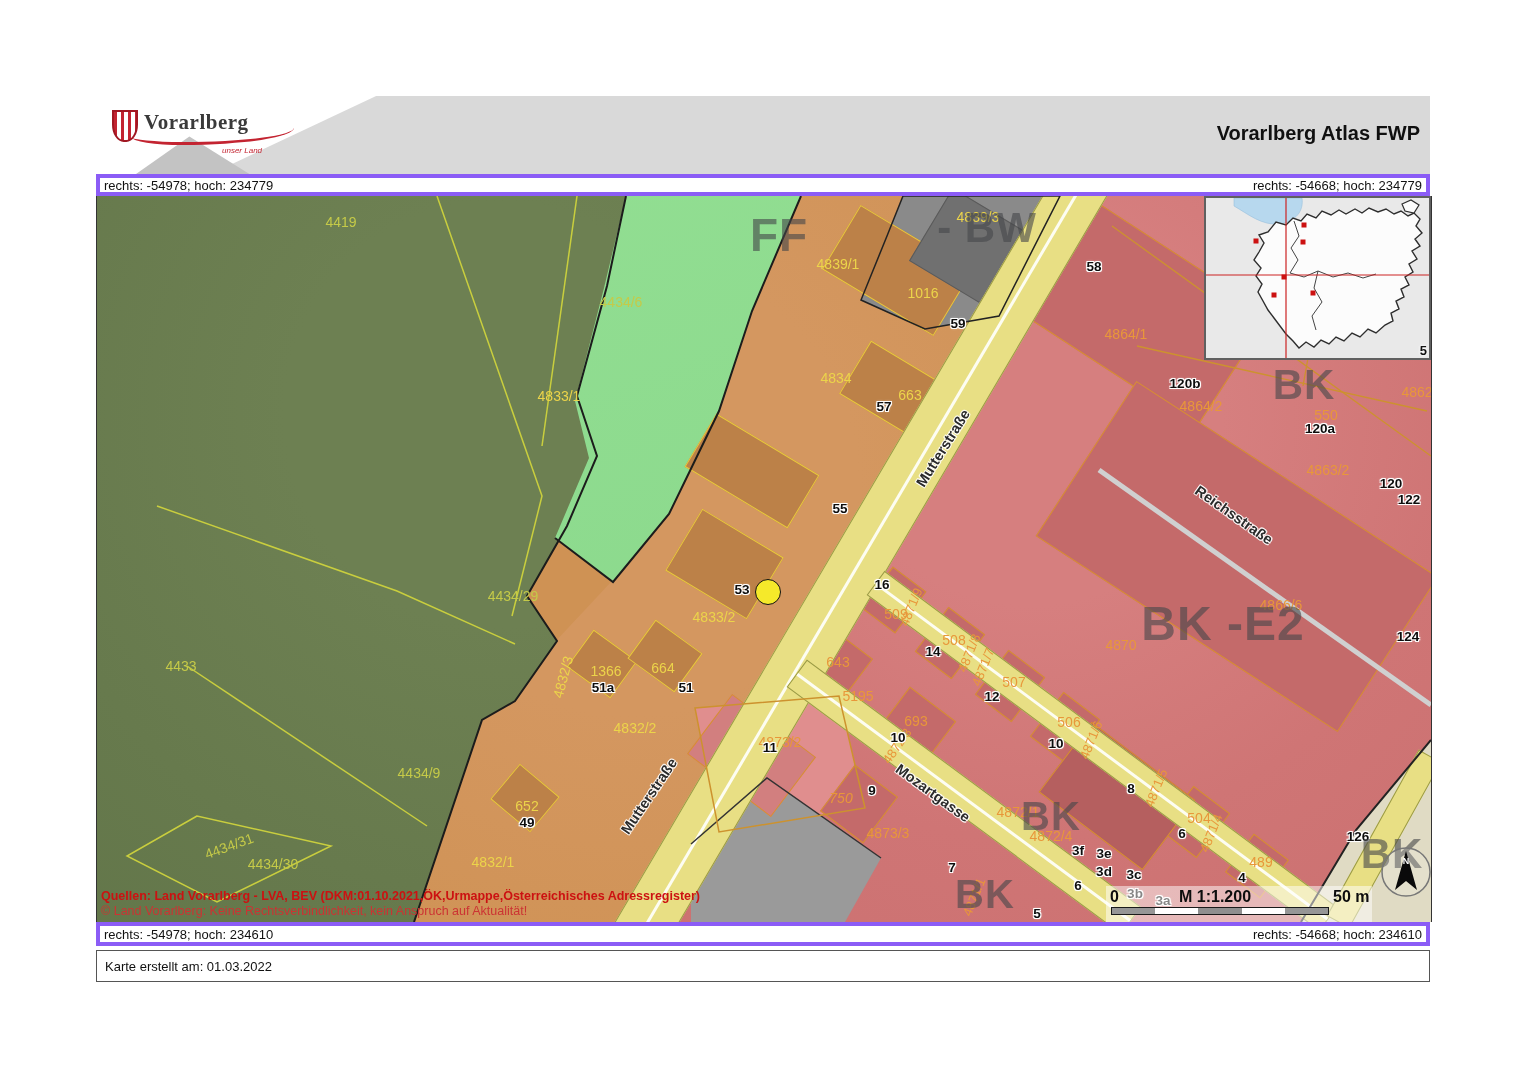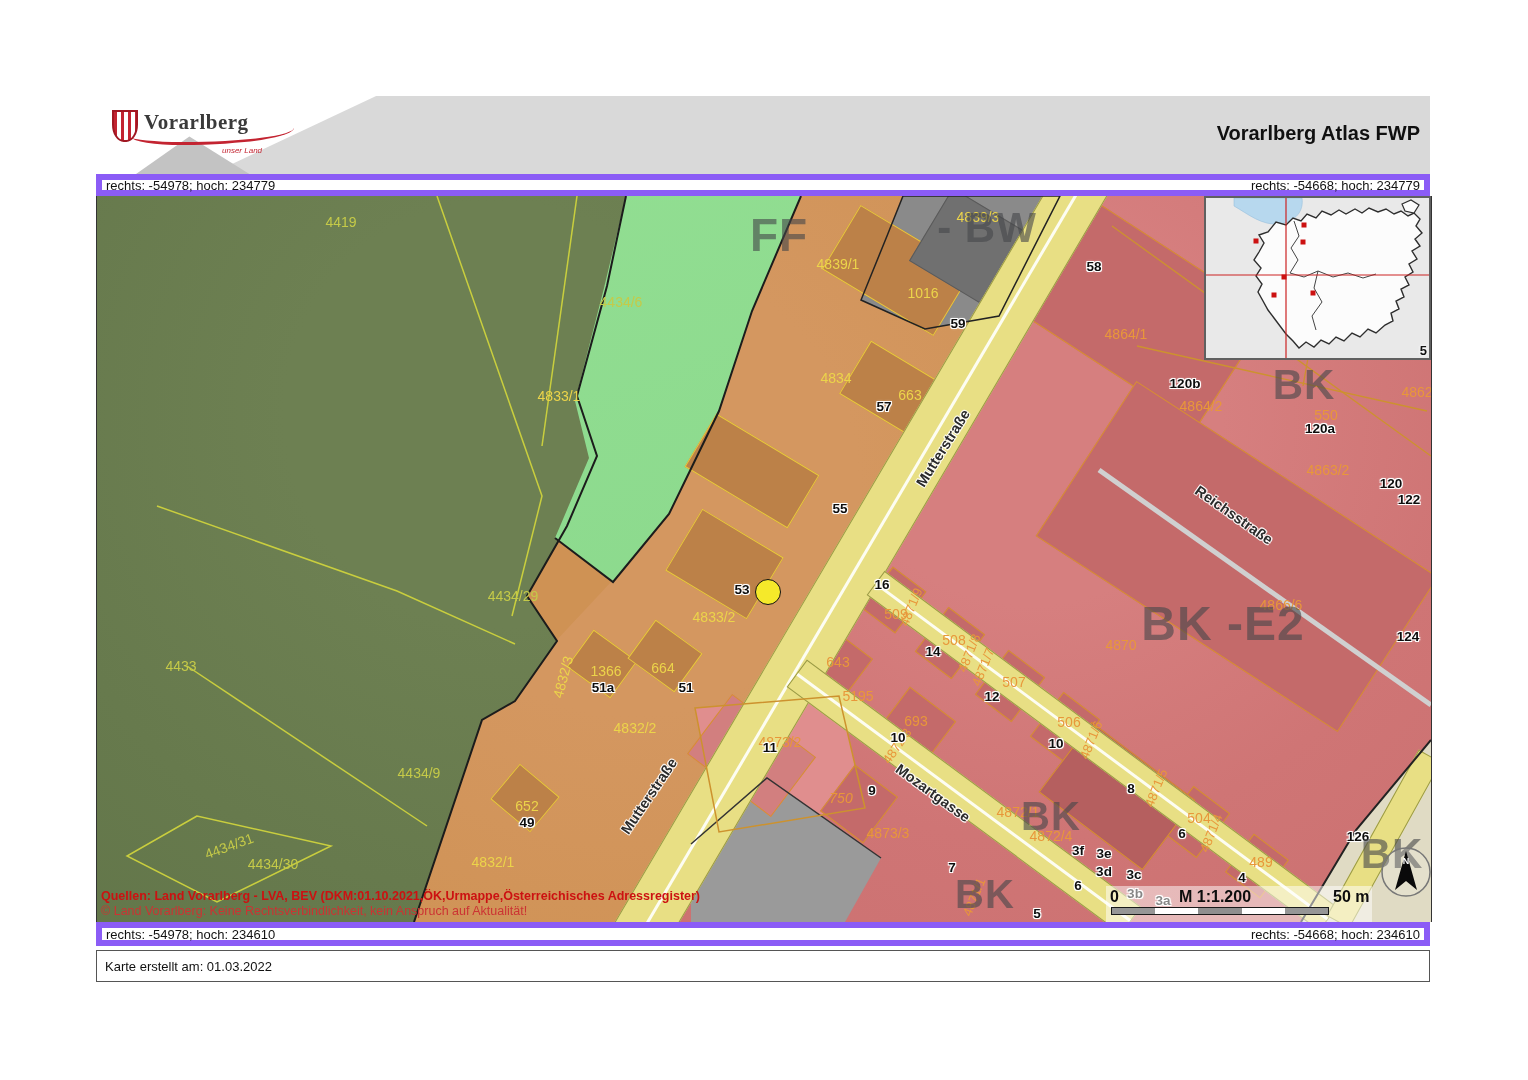--- a/index.html
+++ b/index.html
@@ -17,21 +17,21 @@
     repeating-linear-gradient(90deg,#c32431 0 3px,#fff 3px 7px);
     border:2px solid #a01722;border-radius:0 0 45% 45%/0 0 55% 55%;}
   #logo .word{position:absolute;left:34px;top:6px;font-family:"Liberation Serif",serif;
     font-size:21px;font-weight:bold;color:#3a3a3a;letter-spacing:.5px;}
   #logo .swoosh{position:absolute;left:22px;top:16px;width:162px;height:22px;
     border-bottom:3px solid #c32431;border-radius:0 0 100% 45%;}
   #logo .sub{position:absolute;left:112px;top:42px;font-size:8px;color:#c32431;font-style:italic;}
   #title{position:absolute;right:10px;top:26px;font-size:20px;font-weight:bold;color:#101010;}
 
   
-  .cbar{position:absolute;left:96px;width:1334px;background:#fff;border:6px solid #8b5cf6;
+  .cbar{position:absolute;left:96px;width:1334px;background:#fff;border:4px solid #8b5cf6;
     box-sizing:border-box;font-size:13px;color:#111;display:flex;justify-content:space-between;
     align-items:center;padding:0 4px;}
   #cbar-top{top:174px;height:22px;}
   #cbar-bottom{top:922px;height:24px;}
   .fbox{position:absolute;top:950px;height:32px;background:#fff;border:1px solid #555;
     box-sizing:border-box;font-size:13px;color:#111;display:flex;align-items:center;padding:0 8px;}
   #fbox-left{left:96px;width:225px;}
   #fbox-right{left:320px;width:1110px;border-left:none;}
 
   

